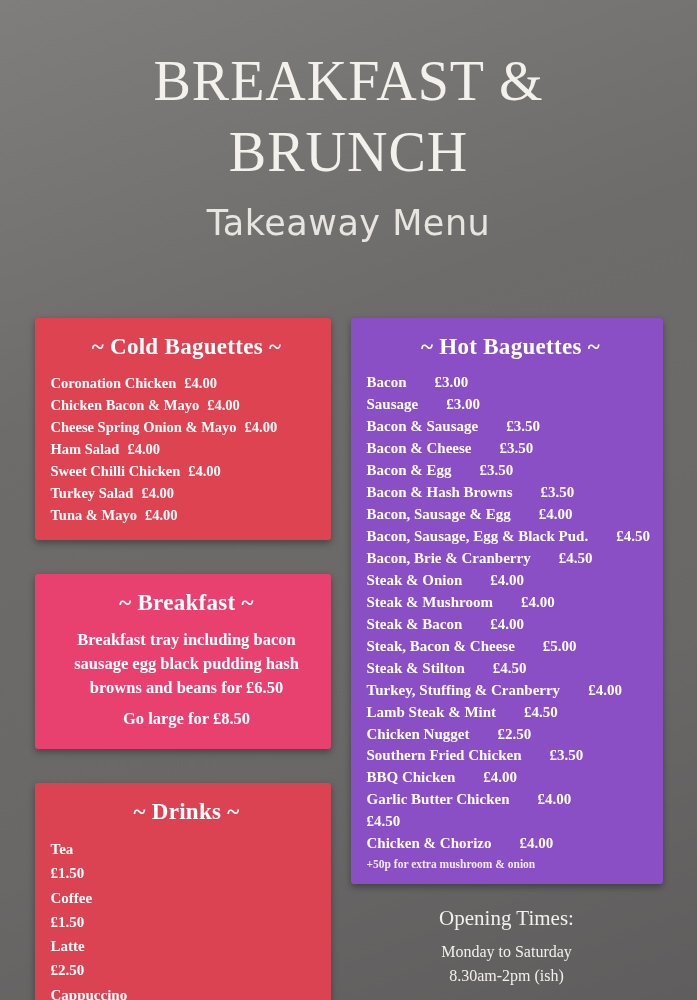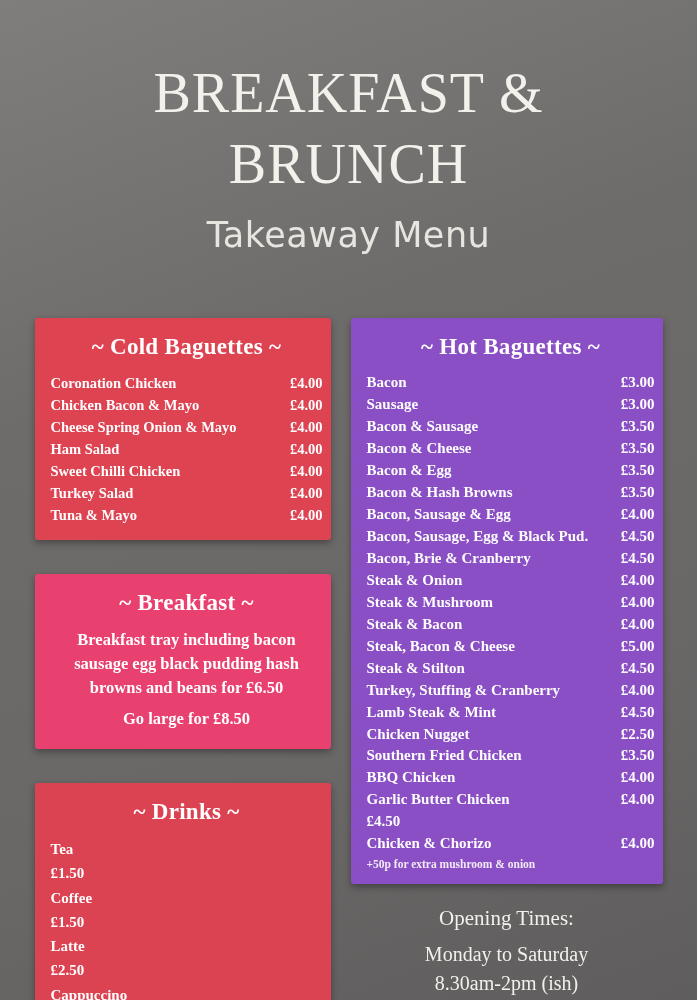--- a/index.html
+++ b/index.html
@@ -17,21 +17,21 @@
   }
   .page {
     position: absolute;
     inset: 0;
     background: linear-gradient(160deg, #807d7d 0%, #6e6b6b 35%, #6a6767 70%, #5f5d5d 100%);
   }
 
   
   .header {
     text-align: center;
-    padding-top: 58px;
+    padding-top: 46px;
   }
   .title-line {
     font-family: "Liberation Serif", serif;
     font-size: 56px;
     letter-spacing: 1px;
     line-height: 1.26;
     color: #f4f1ec;
     font-weight: 400;
   }
   .subtitle {
@@ -82,21 +82,20 @@
     font-size: 23px;
     font-family: "Liberation Serif", serif;
     margin: 6px 0 12px 0;
     color: #fff;
     letter-spacing: 0.3px;
   }
 
   .items { display: block; }
   .item {
     display: flex;
-    justify-content: space-between;
     align-items: baseline;
     font-size: 14.5px;
     line-height: 1.52;
     color: #fdfdfd;
     font-family: "Liberation Serif", serif;
   }
   .item .nm { padding-right: 8px; }
   .item .pr { white-space: nowrap; font-variant-numeric: tabular-nums; }
 
   .purple .item { font-size: 15px; line-height: 1.465; gap: 20px; }
@@ -120,21 +119,21 @@
   .drinks .item { font-size: 15px; line-height: 1.62; flex-direction: column; }
 
   
   .opening {
     text-align: center;
     margin-top: 22px;
     font-family: "Liberation Serif", serif;
     color: #f3f0ec;
   }
   .opening .ot-title { font-size: 21px; margin-bottom: 9px; }
-  .opening .ot-line { font-size: 20px; line-height: 1.45; }
+  .opening .ot-line { font-size: 16px; line-height: 1.45; }
 </style>
 </head>
 <body>
 
 <div class="page">
 
   <div class="header">
     <div class="title-line">BREAKFAST &amp;</div>
     <div class="title-line">BRUNCH</div>
     <div class="subtitle">Takeaway Menu</div>

